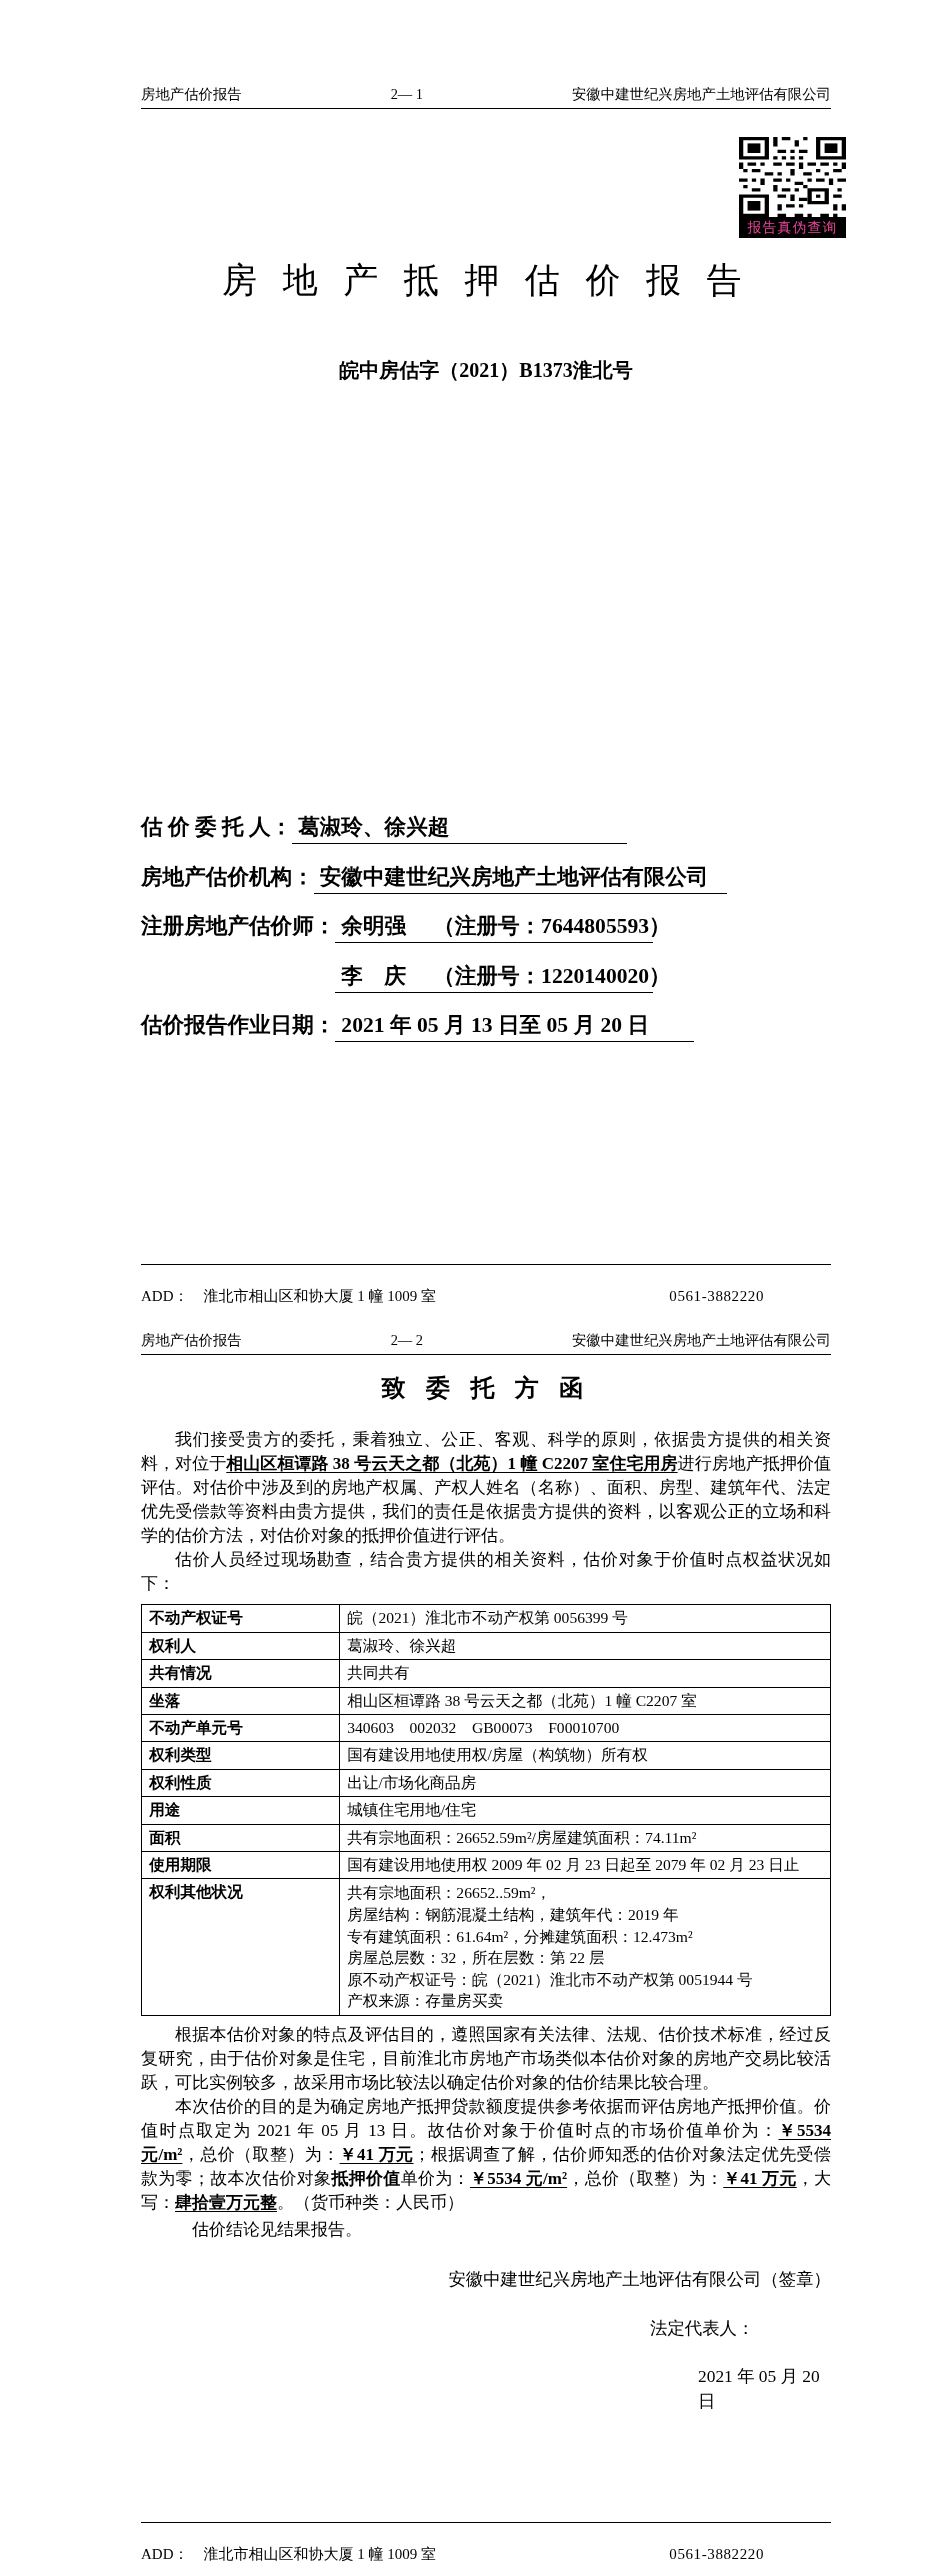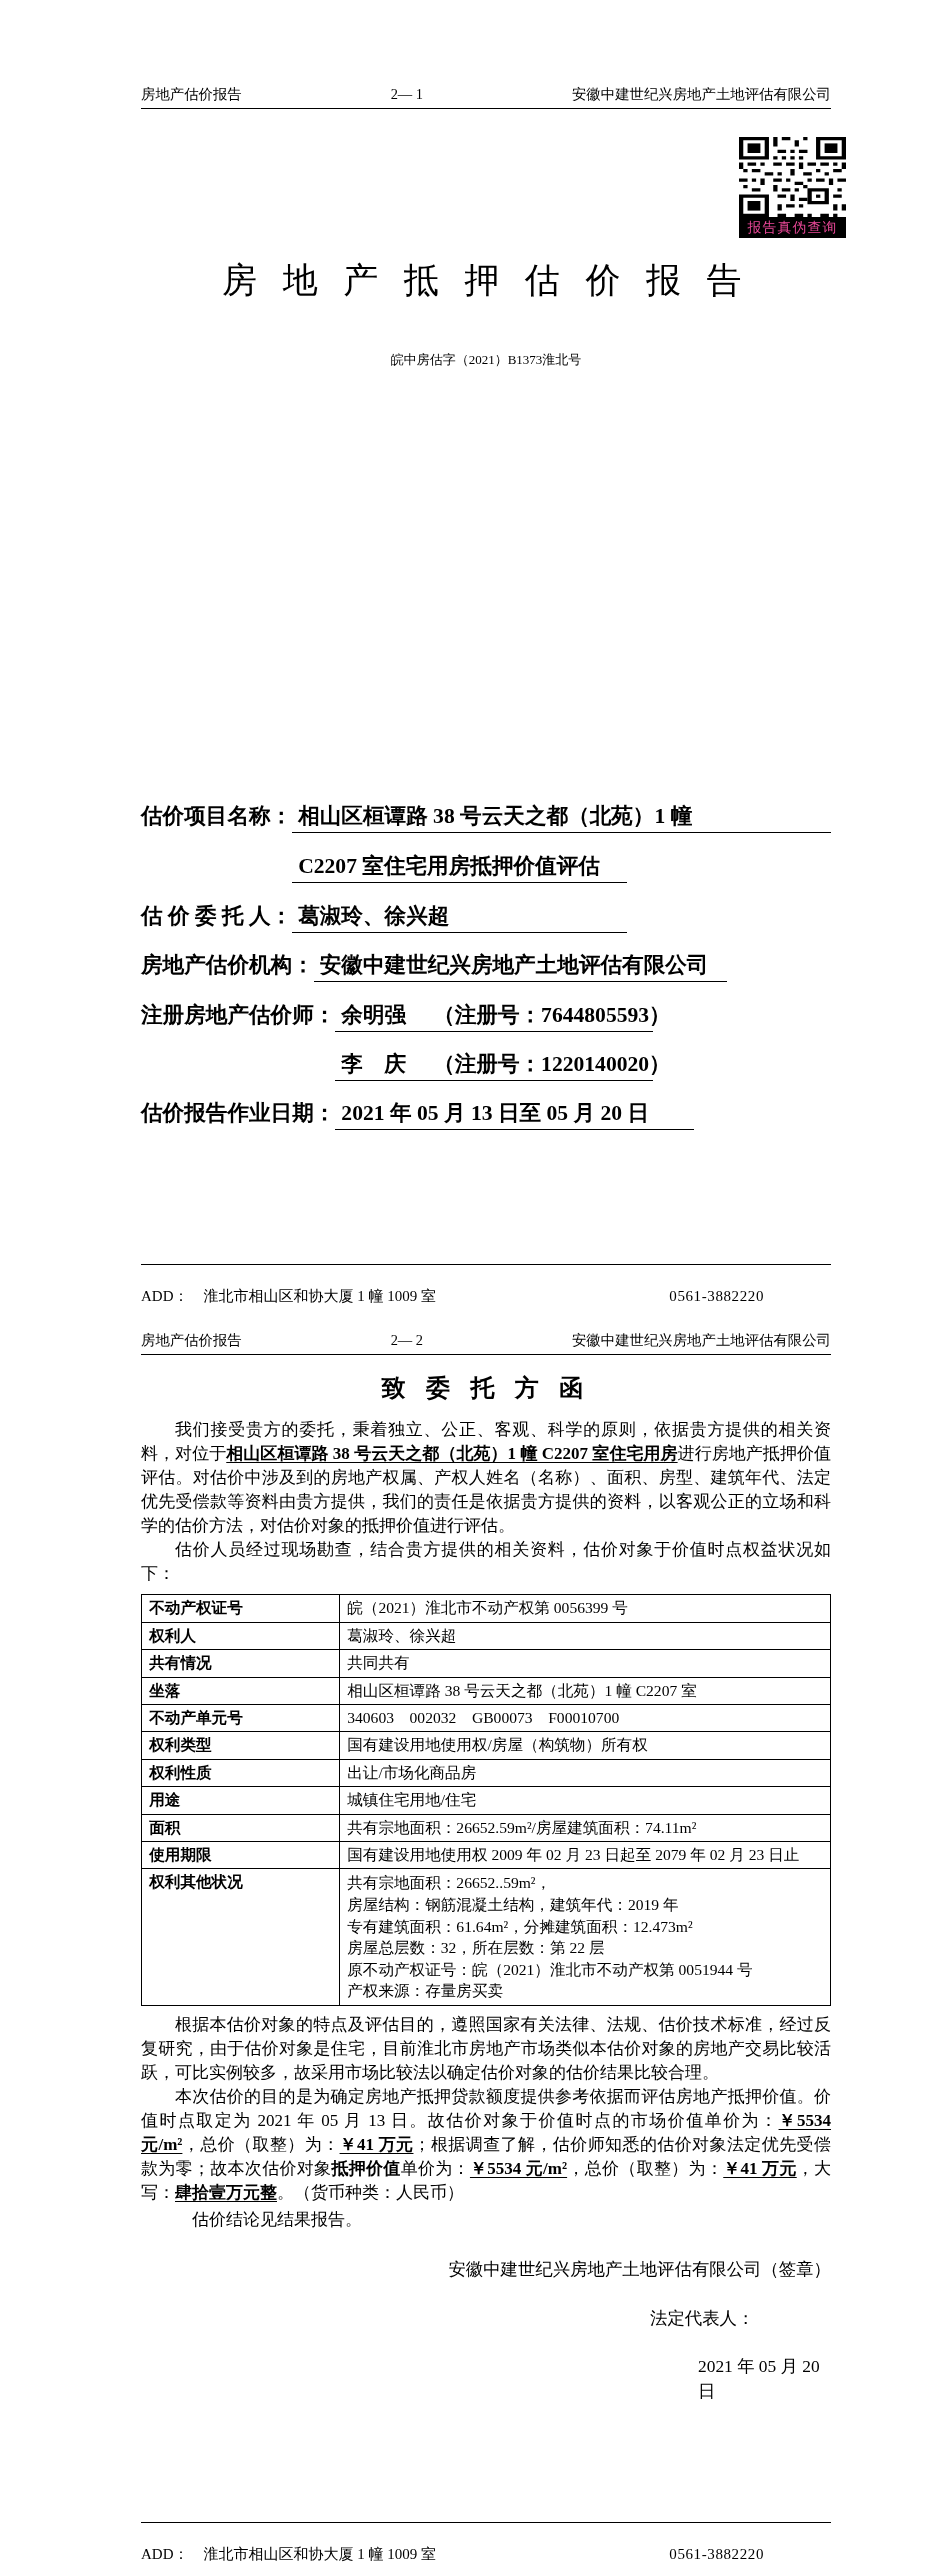--- a/index.html
+++ b/index.html
@@ -31,22 +31,22 @@
     font-size:13.8px; line-height:15px; padding:3px 0; letter-spacing:1.2px;
     font-family:"Liberation Sans","DejaVu Sans",sans-serif;
   }
 
   .report-title {
     margin-top:150px; text-align:center;
     font-size:35px; font-weight:normal; letter-spacing:8.4px; line-height:44px;
     white-space:nowrap;
   }
   .doc-number {
-    margin-top:42px; text-align:center;
-    font-size:13px; font-weight:normal; line-height:29px;
+    margin-top:53px; text-align:center;
+    font-size:20px; font-weight:bold; line-height:29px;
   }
   .big-spacer { height:427px; }
 
   
   .form-row { display:flex; font-size:21.6px; font-weight:bold; line-height:31px; margin-bottom:17.4px; }
   .form-label { white-space:nowrap; }
   .hidden-label { visibility:hidden; }
   .form-value-col { flex:1; }
   .form-value { border-bottom:1.8px solid #000; padding:0 6px; white-space:nowrap; }
   .v-560 { width:335px; display:inline-block; }
@@ -60,21 +60,21 @@
   .pg-footer {
     position:absolute; left:141px; right:120px; bottom:13px;
     display:flex; justify-content:space-between;
     font-size:15px; line-height:18px;
     border-top:1.2px solid #000; padding-top:22px;
   }
   .pg-footer .phone { margin-right:67px; letter-spacing:0.6px; }
 
   
   .letter-title {
-    margin-top:15.6px; margin-bottom:13px; text-align:center;
+    margin-top:15.6px; margin-bottom:23px; text-align:center;
     font-size:24px; font-weight:bold; letter-spacing:7.2px; line-height:34px;
   }
   .salutation { font-size:18px; font-weight:bold; line-height:26px; margin-bottom:2.4px; }
   .para {
     font-size:17px; line-height:24px; text-align:justify; text-indent:2em;
   }
   .para-5 { text-indent:3em; margin-top:2.4px; }
   .bu { font-weight:bold; text-decoration:underline; text-underline-offset:3px; text-decoration-thickness:1.2px; }
   .b  { font-weight:bold; }
 
@@ -122,27 +122,20 @@
   </div>
 
   <h1 class="report-title">房 地 产 抵 押 估 价 报 告</h1>
 
   <div class="doc-number">皖中房估字（2021）B1373淮北号</div>
 
   <div class="big-spacer"></div>
 
   <div class="cover-form">
 
-    <div class="form-row">
-      <div class="form-label">估价项目名称：</div>
-      <div class="form-value-col">
-        <div class="form-value">相山区桓谭路 38 号云天之都（北苑）1 幢</div>
-        <div class="form-value v-560 second-line">C2207 室住宅用房抵押价值评估</div>
-      </div>
-    </div>
 
     <div class="form-row">
       <div class="form-label">估 价 委 托 人：</div>
       <div class="form-value v-560">葛淑玲、徐兴超</div>
     </div>
 
     <div class="form-row">
       <div class="form-label">房地产估价机构：</div>
       <div class="form-value v-690">安徽中建世纪兴房地产土地评估有限公司</div>
     </div>

